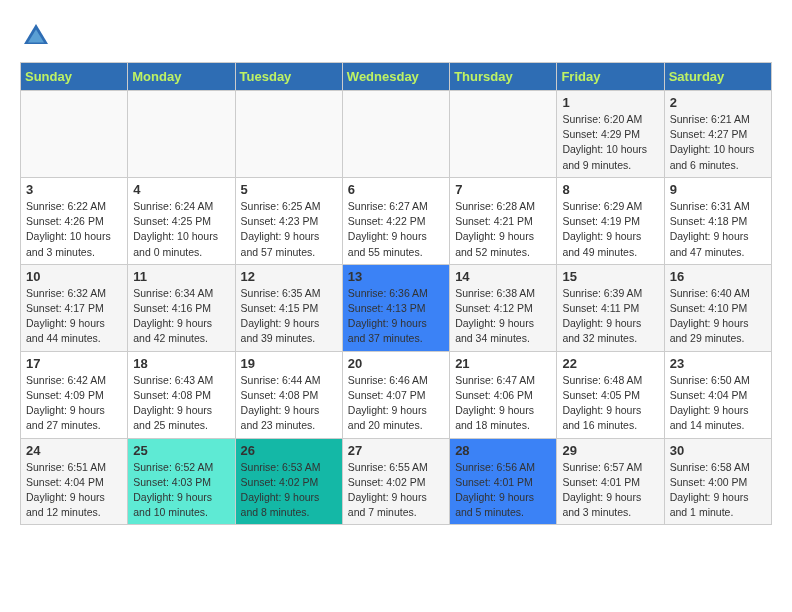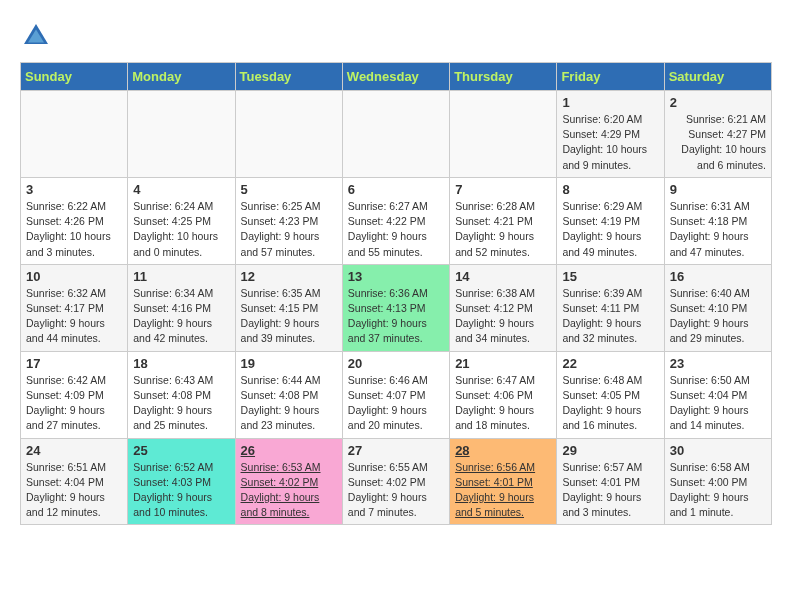--- a/index.html
+++ b/index.html
@@ -137,21 +137,21 @@
         <td class="empty-cell"></td>
         <td style="background: rgb(245, 245, 245);">
           <span class="day-num">1</span>
           <div class="day-info" style="white-space: pre-line;">Sunrise: 6:20 AM
 Sunset: 4:29 PM
 Daylight: 10 hours
 and 9 minutes.</div>
         </td>
         <td style="background: rgb(245, 245, 245);">
           <span class="day-num">2</span>
-          <div class="day-info" style="white-space: pre-line; text-align: right;">Sunrise: 6:21 AM
+          <div class="day-info" style="white-space: pre-line;">Sunrise: 6:21 AM
 Sunset: 4:27 PM
 Daylight: 10 hours
 and 6 minutes.</div>
         </td>
       </tr>
       <tr>
         <td style="background: rgb(255, 255, 255);">
           <span class="day-num">3</span>
           <div class="day-info" style="white-space: pre-line;">Sunrise: 6:22 AM
 Sunset: 4:26 PM
@@ -216,21 +216,21 @@
 Daylight: 9 hours
 and 42 minutes.</div>
         </td>
         <td style="background: rgb(245, 245, 245);">
           <span class="day-num">12</span>
           <div class="day-info" style="white-space: pre-line;">Sunrise: 6:35 AM
 Sunset: 4:15 PM
 Daylight: 9 hours
 and 39 minutes.</div>
         </td>
-        <td style="background: #86efac;">
+        <td style="background: #3b82f6;">
           <span class="day-num">13</span>
           <div class="day-info" style="white-space: pre-line;">Sunrise: 6:36 AM
 Sunset: 4:13 PM
 Daylight: 9 hours
 and 37 minutes.</div>
         </td>
         <td style="background: rgb(245, 245, 245);">
           <span class="day-num">14</span>
           <div class="day-info" style="white-space: pre-line;">Sunrise: 6:38 AM
 Sunset: 4:12 PM
@@ -311,35 +311,35 @@
 Daylight: 9 hours
 and 12 minutes.</div>
         </td>
         <td style="background: #5eead4;">
           <span class="day-num">25</span>
           <div class="day-info" style="white-space: pre-line;">Sunrise: 6:52 AM
 Sunset: 4:03 PM
 Daylight: 9 hours
 and 10 minutes.</div>
         </td>
-        <td style="background: #f9a8d4; text-decoration: underline;">
+        <td style="background: #14b8a6;">
           <span class="day-num">26</span>
           <div class="day-info" style="white-space: pre-line;">Sunrise: 6:53 AM
 Sunset: 4:02 PM
 Daylight: 9 hours
 and 8 minutes.</div>
         </td>
         <td style="background: rgb(245, 245, 245);">
           <span class="day-num">27</span>
           <div class="day-info" style="white-space: pre-line;">Sunrise: 6:55 AM
 Sunset: 4:02 PM
 Daylight: 9 hours
 and 7 minutes.</div>
         </td>
-        <td style="background: #fdba74; text-decoration: underline;">
+        <td style="background: #3b82f6;">
           <span class="day-num">28</span>
           <div class="day-info" style="white-space: pre-line;">Sunrise: 6:56 AM
 Sunset: 4:01 PM
 Daylight: 9 hours
 and 5 minutes.</div>
         </td>
         <td style="background: rgb(245, 245, 245);">
           <span class="day-num">29</span>
           <div class="day-info" style="white-space: pre-line;">Sunrise: 6:57 AM
 Sunset: 4:01 PM

